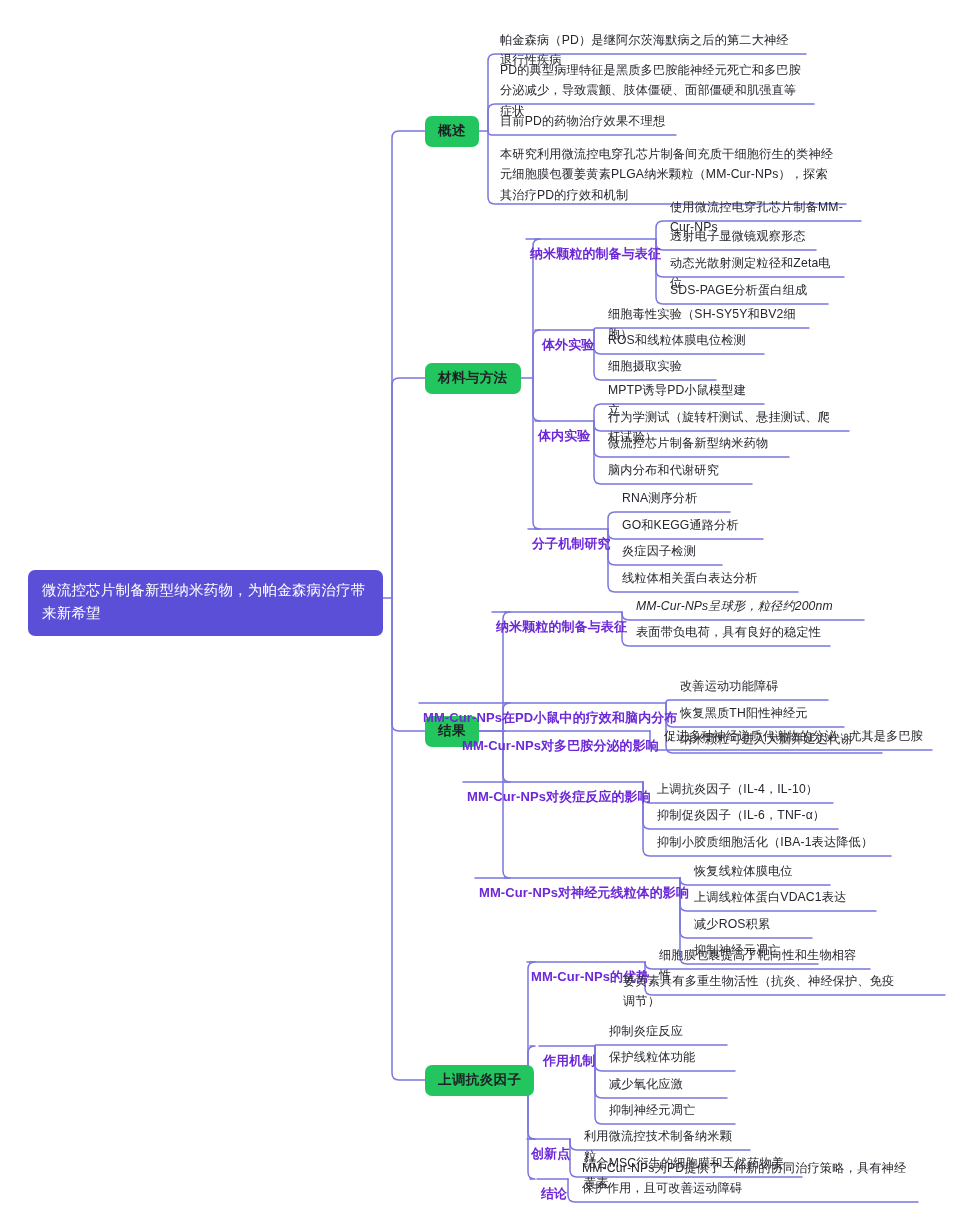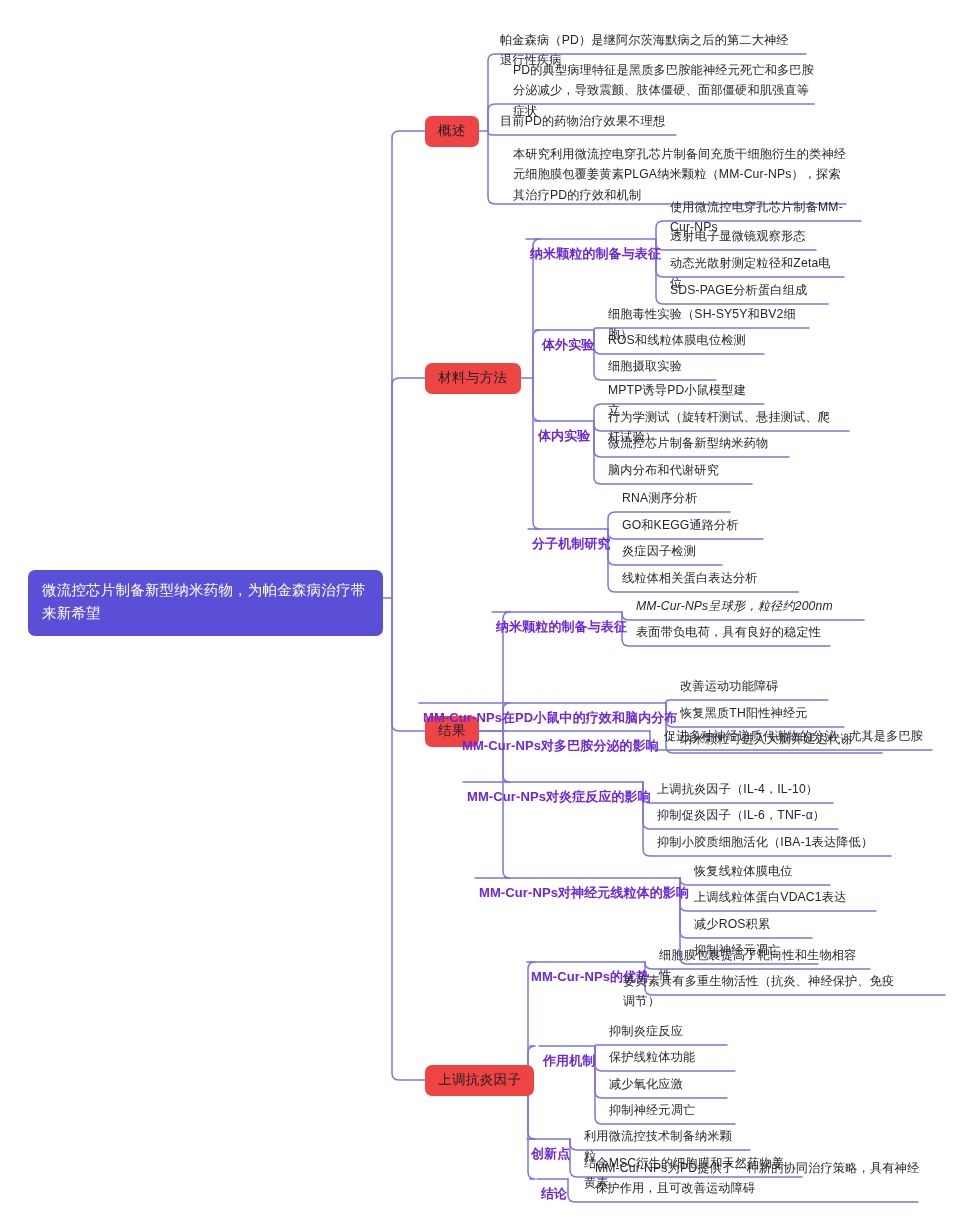--- a/index.html
+++ b/index.html
@@ -17,40 +17,40 @@
   
   .root{
     background:#5b4fd8;color:#fff;border-radius:7px;
     padding:9px 14px 10px 14px;
     font-size:14.5px;line-height:1.62;font-weight:400;
     letter-spacing:.2px;
   }
 
   
   .lvl1{
-    background:#ef4444;border-radius:7px;
+    background:#22c55e;border-radius:7px;
     padding:6px 13px 7px 13px;
-    font-size:13.5px;font-weight:400;letter-spacing:.4px;
+    font-size:13.5px;font-weight:700;letter-spacing:.4px;
     color:#1f1f27;white-space:nowrap;
   }
 
   
   .lvl2{
     font-size:13px;font-weight:700;letter-spacing:.1px;
     color:#6d28d9;white-space:nowrap;
     padding-bottom:4px;
     margin-top:22px;
   }
 
   
   .leaf{
     font-size:12.2px;line-height:1.62;color:#26262e;
     letter-spacing:.15px;padding:0 2px 3px 4px;
   }
-  .leaf.multi{line-height:1.66;margin-left:13px;}
+  .leaf.multi{line-height:1.66;}
 </style>
 </head>
 <body>
 
 <div id="canvas">
   <svg id="wires" viewBox="0 0 955 1217" xmlns="http://www.w3.org/2000/svg">
       <path d="M 383 598 H 392" fill="none" stroke="#7b76e0" stroke-width="1.5" stroke-linecap="round" stroke-linejoin="round"></path>
       <path d="M 392 598 V 138 Q 392 131 399 131 H 425" fill="none" stroke="#7b76e0" stroke-width="1.5" stroke-linecap="round" stroke-linejoin="round"></path>
       <path d="M 392 598 V 385 Q 392 378 399 378 H 425" fill="none" stroke="#7b76e0" stroke-width="1.5" stroke-linecap="round" stroke-linejoin="round"></path>
       <path d="M 392 598 V 724 Q 392 731 399 731 H 425" fill="none" stroke="#7b76e0" stroke-width="1.5" stroke-linecap="round" stroke-linejoin="round"></path>

